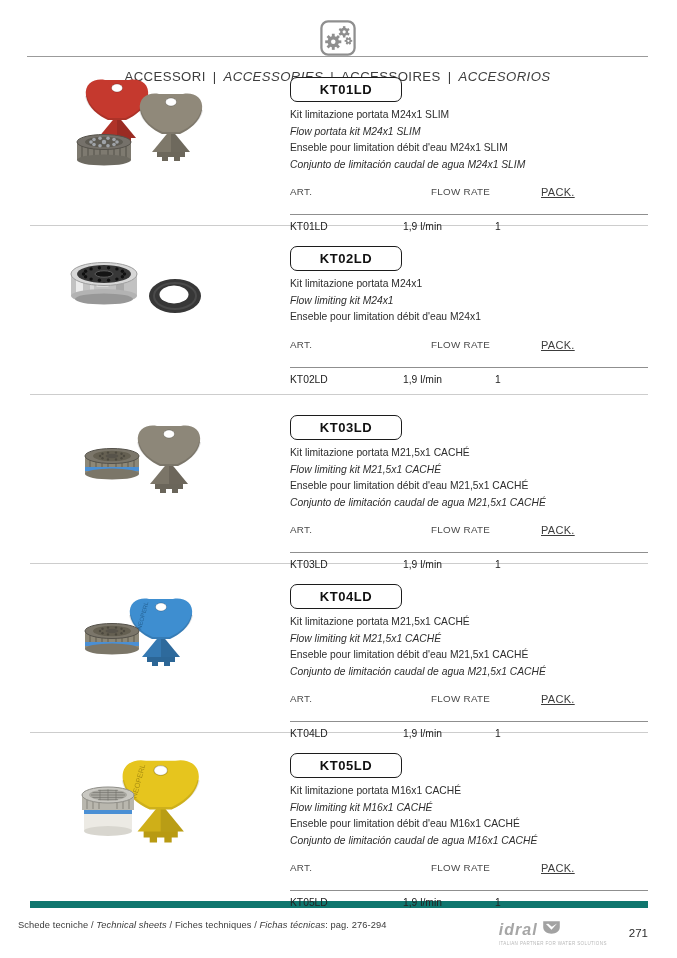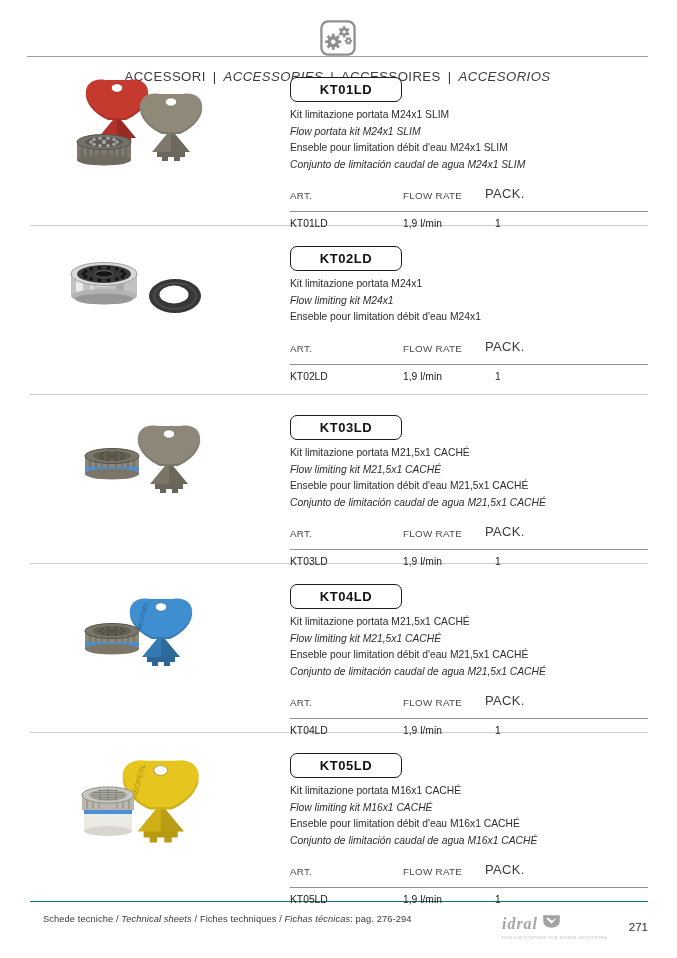--- a/index.html
+++ b/index.html
@@ -11,51 +11,51 @@
           align-items:center;gap:13px;border-bottom:1px solid #9b9b9b;flex-direction:column;}
   .gear-badge{width:36px;height:36px;flex:0 0 auto;}
   .header-title{font-size:13.2px;color:#3d3d3d;letter-spacing:.4px;white-space:pre;}
   .header-title .seg{white-space:pre;}
   .header-title .it{font-style:italic;}
   .header-title .sep{color:#3d3d3d;margin:0 7px;}
 
   
   .section{position:relative;height:168px;border-bottom:1px solid #cdcdcd;
            margin:0 29px 0 30px;}
-  .section:last-of-type{border-bottom:1px solid #0f766e;}
+  .section:last-of-type{border-bottom:7px solid #0f766e;}
   .photo{position:absolute;left:0;top:0;width:230px;height:155px;}
   .content{position:absolute;left:260px;top:20px;right:0;}
 
   .code-badge{width:110px;border:1.6px solid #1c1c1c;border-radius:7px;
               padding:4px 0;text-align:center;font-weight:bold;font-size:13px;
               letter-spacing:.6px;color:#111;background:#fff;}
 
   .descs{margin-top:5px;}
   .descs div{font-size:10.3px;line-height:16.5px;color:#2d2d2d;}
   .descs div:nth-child(2),.descs div:nth-child(4){font-style:italic;}
 
   .spec{margin-top:13px;}
-  .spec-head{display:flex;align-items:flex-end;border-bottom:1px solid #8f8f8f;padding-bottom:10px;}
+  .spec-head{display:flex;border-bottom:1px solid #8f8f8f;padding-bottom:16px;gap:28px;}
   .spec-head span{font-size:9.8px;color:#4a4a4a;letter-spacing:.3px;}
-  .spec-head .c3{font-size:13px;color:#3c3c3c;}
+  .spec-head .c3{font-size:11px;color:#3c3c3c;text-decoration:underline;}
   .spec-row{display:flex;padding-top:6px;}
   .spec-row span{font-size:10.3px;color:#222;}
   .c1{width:113px;}
   .c2{width:82px;}
   .c3{flex:1;}
   .spec-row .c3{padding-left:10px;}
 
   
-  .footer{margin:0 29px 0 43px;padding-top:12px;display:flex;
+  .footer{margin:0 29px 0 18px;padding-top:12px;display:flex;
           justify-content:space-between;align-items:flex-start;}
   .footer-note{font-size:9.3px;color:#3a3a3a;letter-spacing:.1px;}
   .footer-note .it{font-style:italic;}
   .footer-note .seg{white-space:pre;}
   .footer-right{display:flex;align-items:center;gap:22px;}
-  .brand{display:flex;flex-direction:column;align-items:flex-start;font-family:Liberation Serif, serif;}
+  .brand{display:flex;flex-direction:column;align-items:flex-start;}
   .brand-row{display:flex;align-items:center;gap:4px;}
   .brand-word{font-size:16px;font-style:italic;font-weight:bold;color:#a6a6a6;letter-spacing:1px;line-height:14px;}
   .brand-tagline{font-size:4.5px;color:#b8b8b8;letter-spacing:.4px;margin-top:2px;}
   .page-number{font-size:11.5px;color:#2a2a2a;}
 </style>
 </head>
 <body>
 
 <div class="page">
 

